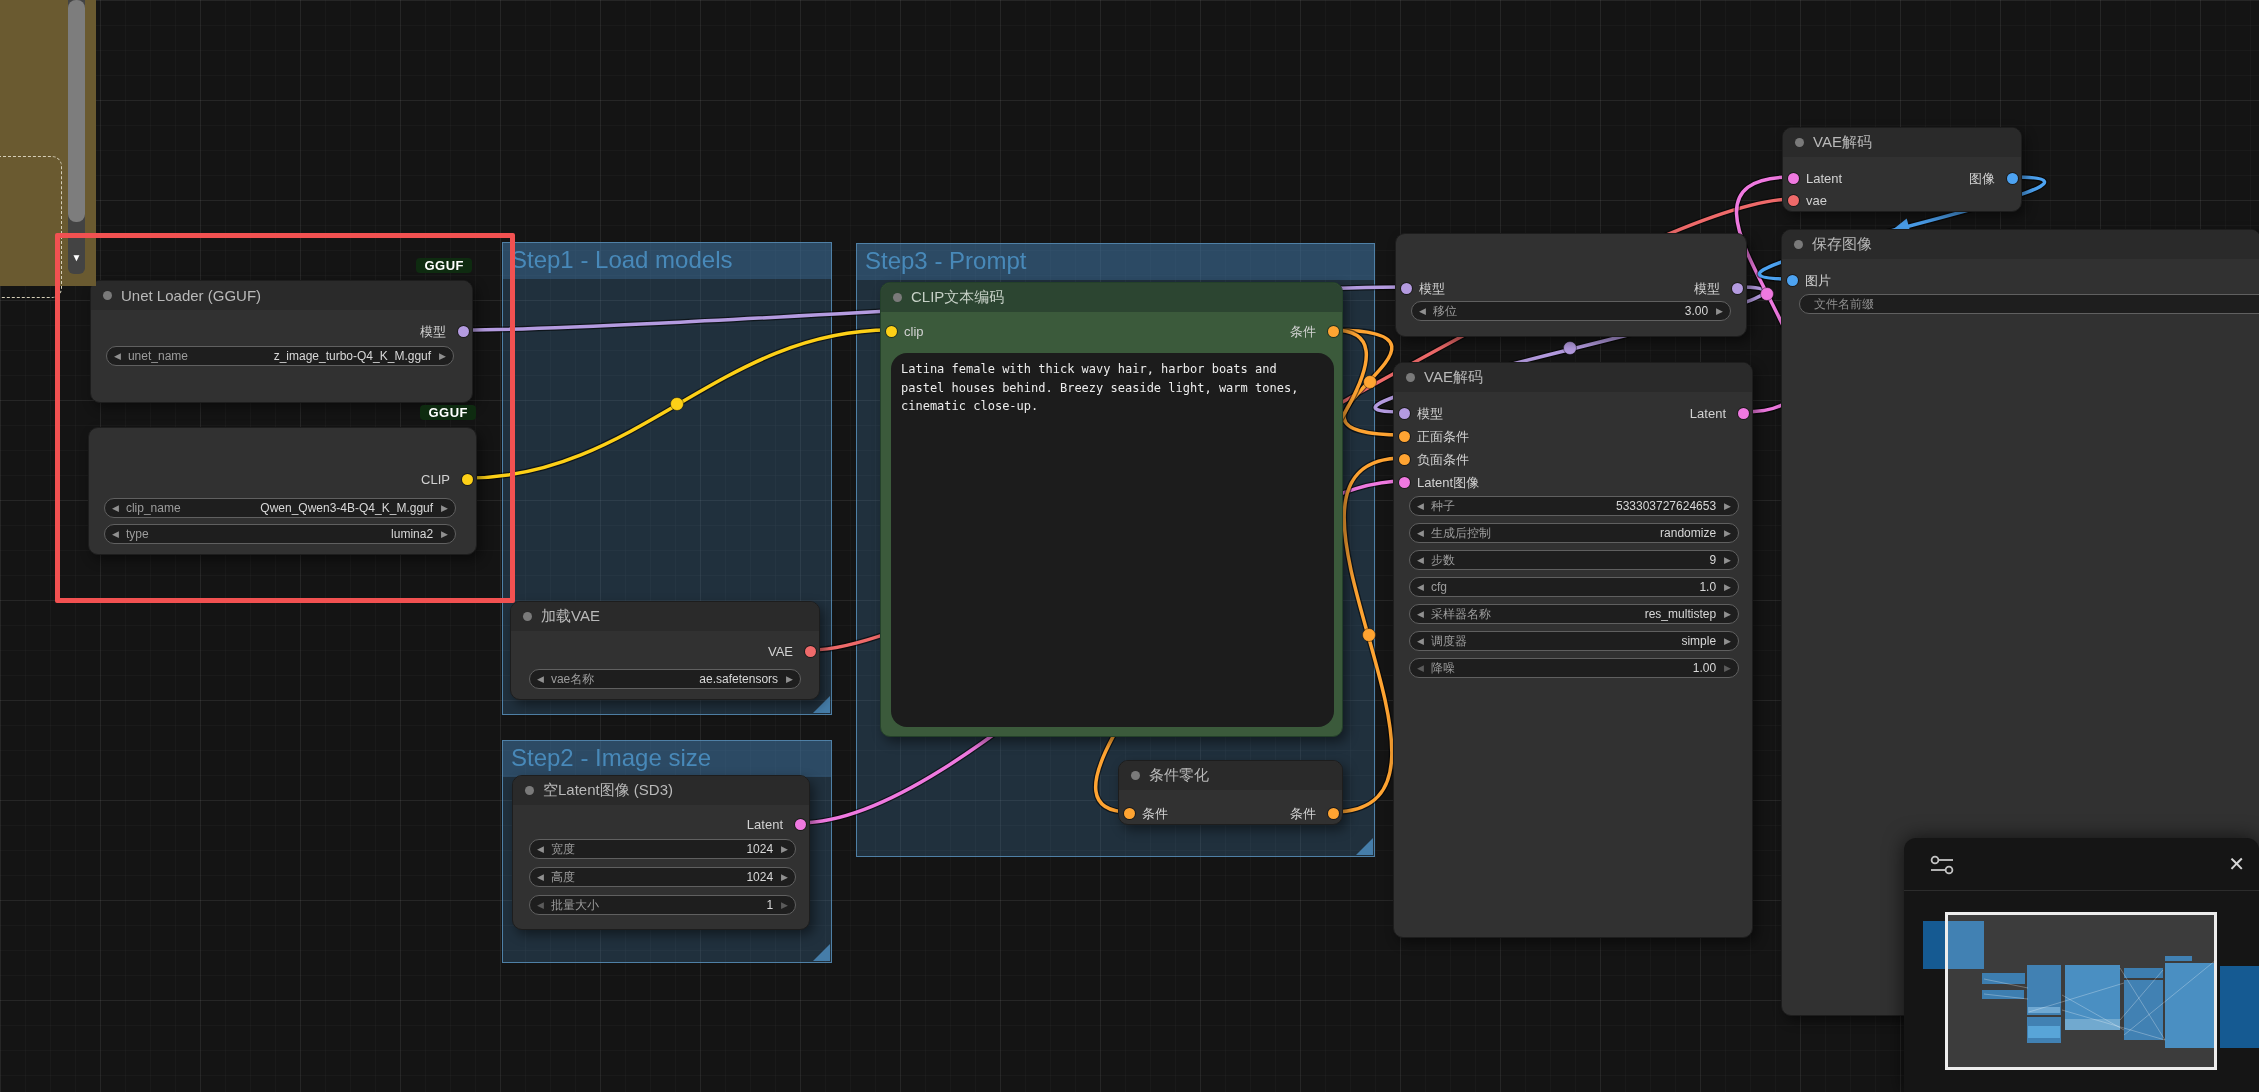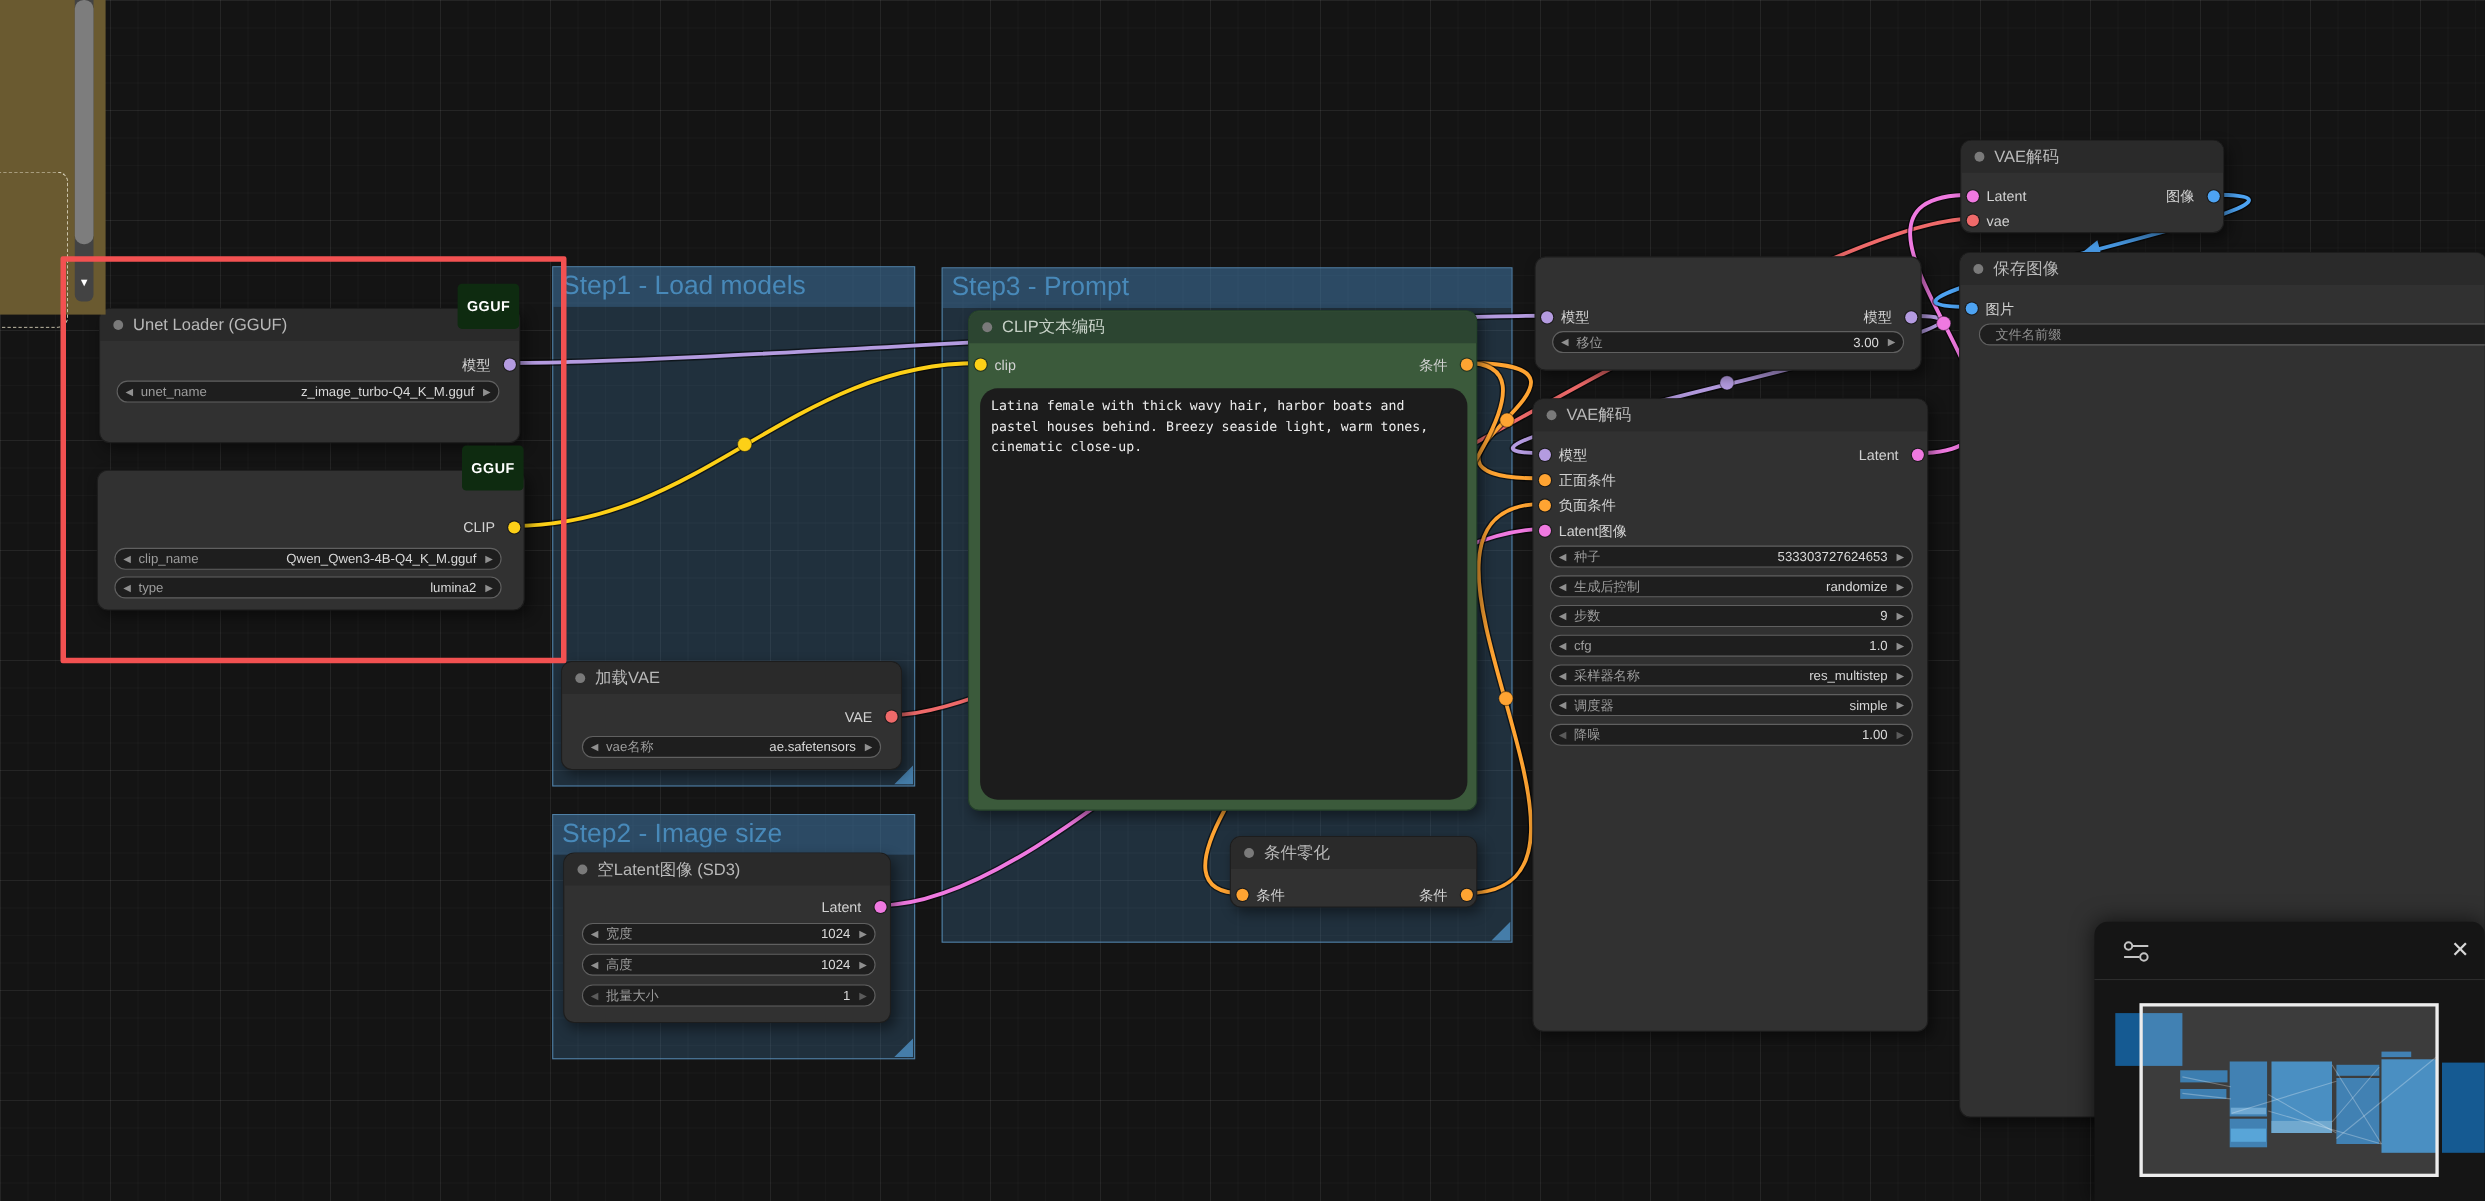--- a/index.html
+++ b/index.html
@@ -13,21 +13,21 @@
   .group{position:absolute;background:rgba(62,116,160,0.30);border:1px solid rgba(88,142,184,0.85);z-index:1;box-sizing:border-box;}
   .group-header{position:absolute;left:0;top:0;right:0;height:36px;background:rgba(62,116,160,0.40);}
   .group-title{font-size:24px;color:#4889b9;padding:3px 8px;white-space:nowrap;overflow:hidden;}
   .group-corner{position:absolute;right:1px;bottom:1px;width:0;height:0;border-left:17px solid transparent;border-bottom:17px solid rgba(72,130,175,0.95);}
   svg.links{position:absolute;left:0;top:0;z-index:2;pointer-events:none;}
   .node{position:absolute;background:#313131;border:1px solid #1d1d1d;border-radius:10px;box-shadow:4px 5px 12px rgba(0,0,0,0.45);z-index:3;box-sizing:border-box;}
   .node-title{height:29px;display:flex;align-items:center;gap:9px;padding:0 12px;border-radius:9px 9px 0 0;background:#2a2a2a;font-size:15px;color:#b9b9b9;white-space:nowrap;overflow:hidden;}
   .node.green{background:#3b5a3b;border-color:#24402a;}
   .node.green .node-title{background:#2c4531;color:#c6d0c6;}
   .tdot{width:9px;height:9px;border-radius:50%;background:#7a7a7a;flex:none;}
-  .badge{position:absolute;right:0;top:-23px;background:#0e2b10;color:#fff;font-weight:bold;font-size:13px;padding:13px 8px;border-radius:4px;letter-spacing:.5px;}
+  .badge{position:absolute;right:0;top:-23px;background:#0e2b10;color:#fff;font-weight:bold;font-size:13px;padding:0 8px;border-radius:4px;letter-spacing:.5px;}
   .port{position:absolute;width:11px;height:11px;border-radius:50%;box-shadow:0 0 0 1px rgba(0,0,0,0.45);}
   .slot-label{position:absolute;font-size:13px;color:#d2d2d2;white-space:nowrap;line-height:15px;}
   .widget{position:absolute;height:20px;background:#1e1e1e;border:1px solid #606060;border-radius:11px;display:flex;align-items:center;font-size:12px;color:#9d9d9d;padding:0 7px;box-sizing:border-box;white-space:nowrap;overflow:hidden;}
   .widget .arr{font-size:9px;color:#909090;flex:none;}
   .widget .wlabel{margin-left:7px;overflow:hidden;}
   .widget .wvalue{margin-left:auto;margin-right:8px;color:#d8d8d8;}
   .widget.dim .arr{color:#5b5b5b;}
   .widget.textfield .wlabel{color:#8e8e8e;}
   .nta{position:absolute;background:#1c1c1c;border-radius:16px;padding:7px 10px;font-family:"DejaVu Sans Mono",monospace;font-size:12px;line-height:1.55;color:#ececec;box-sizing:border-box;white-space:pre-wrap;}
   #leftpanel{position:absolute;left:0;top:0;z-index:4;}

